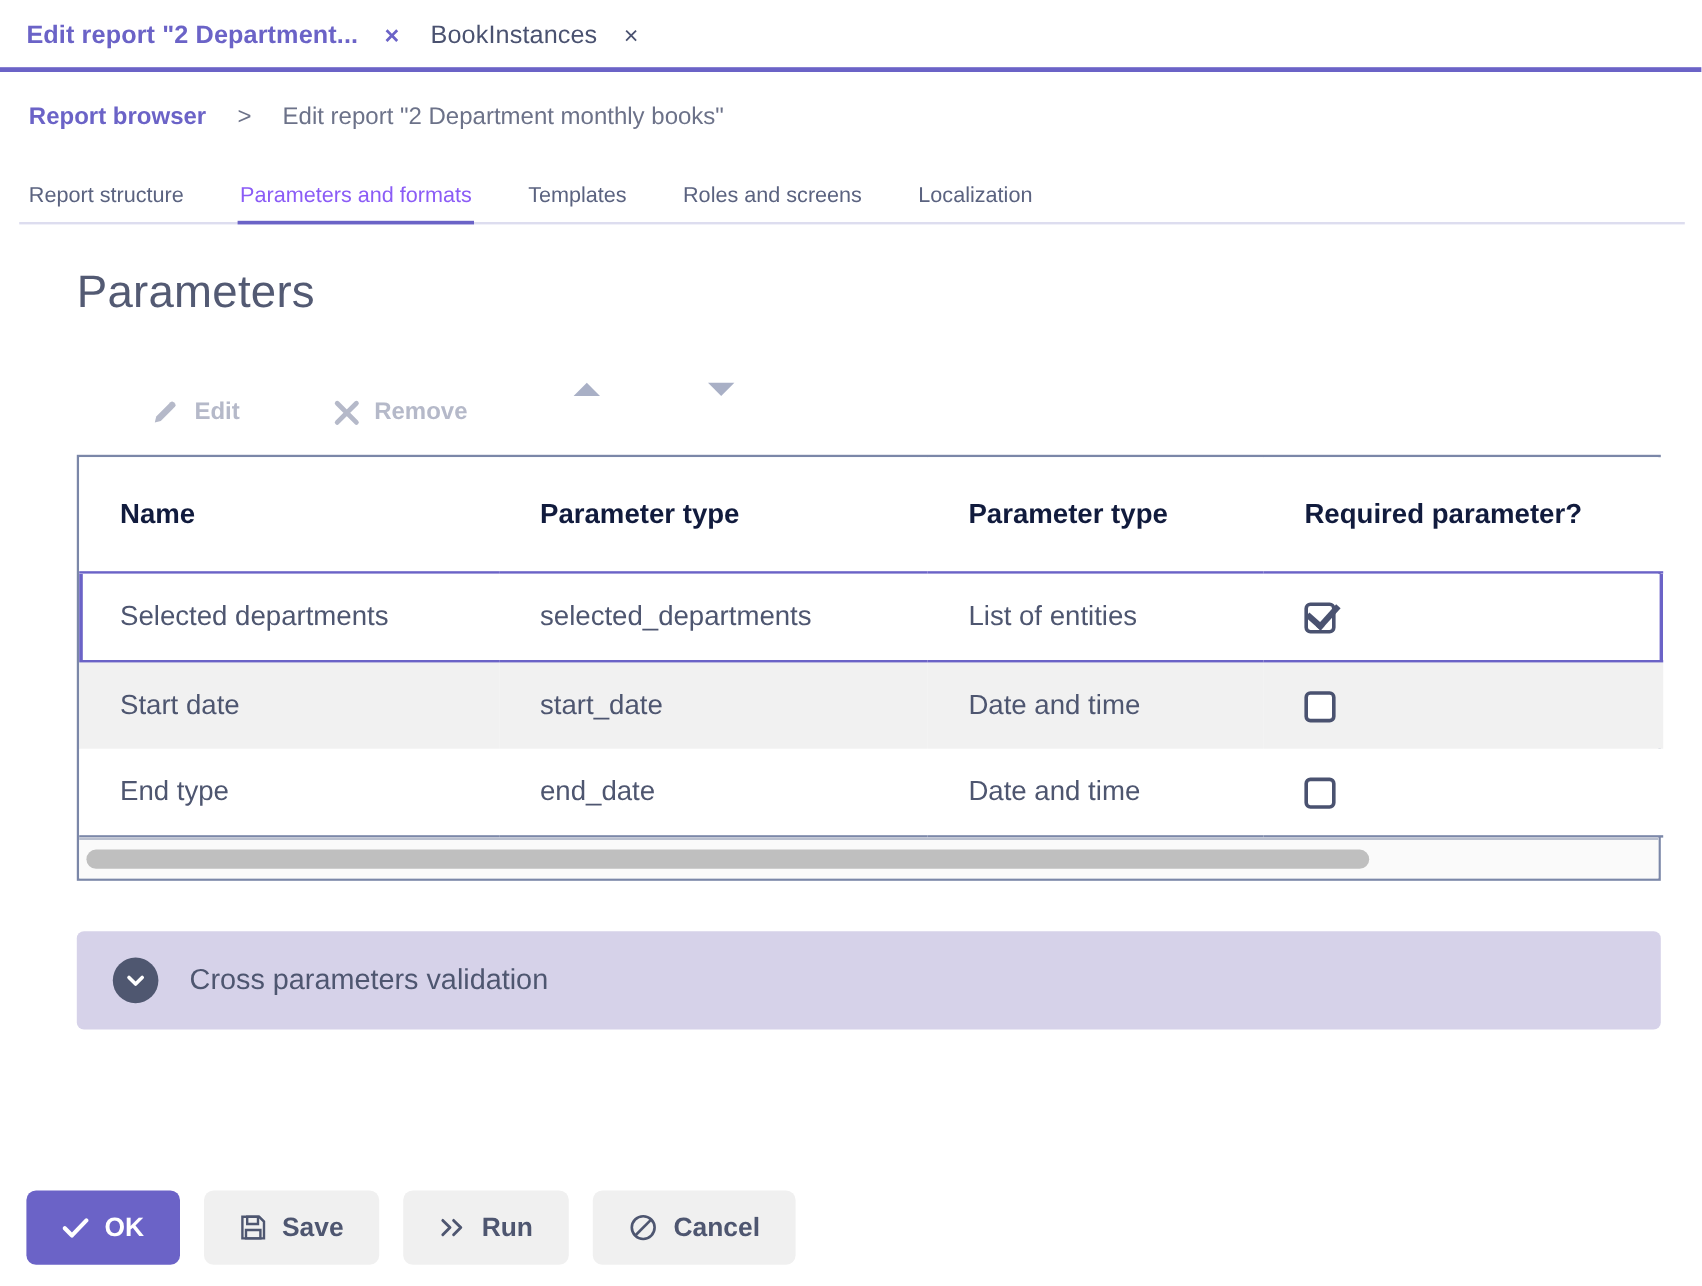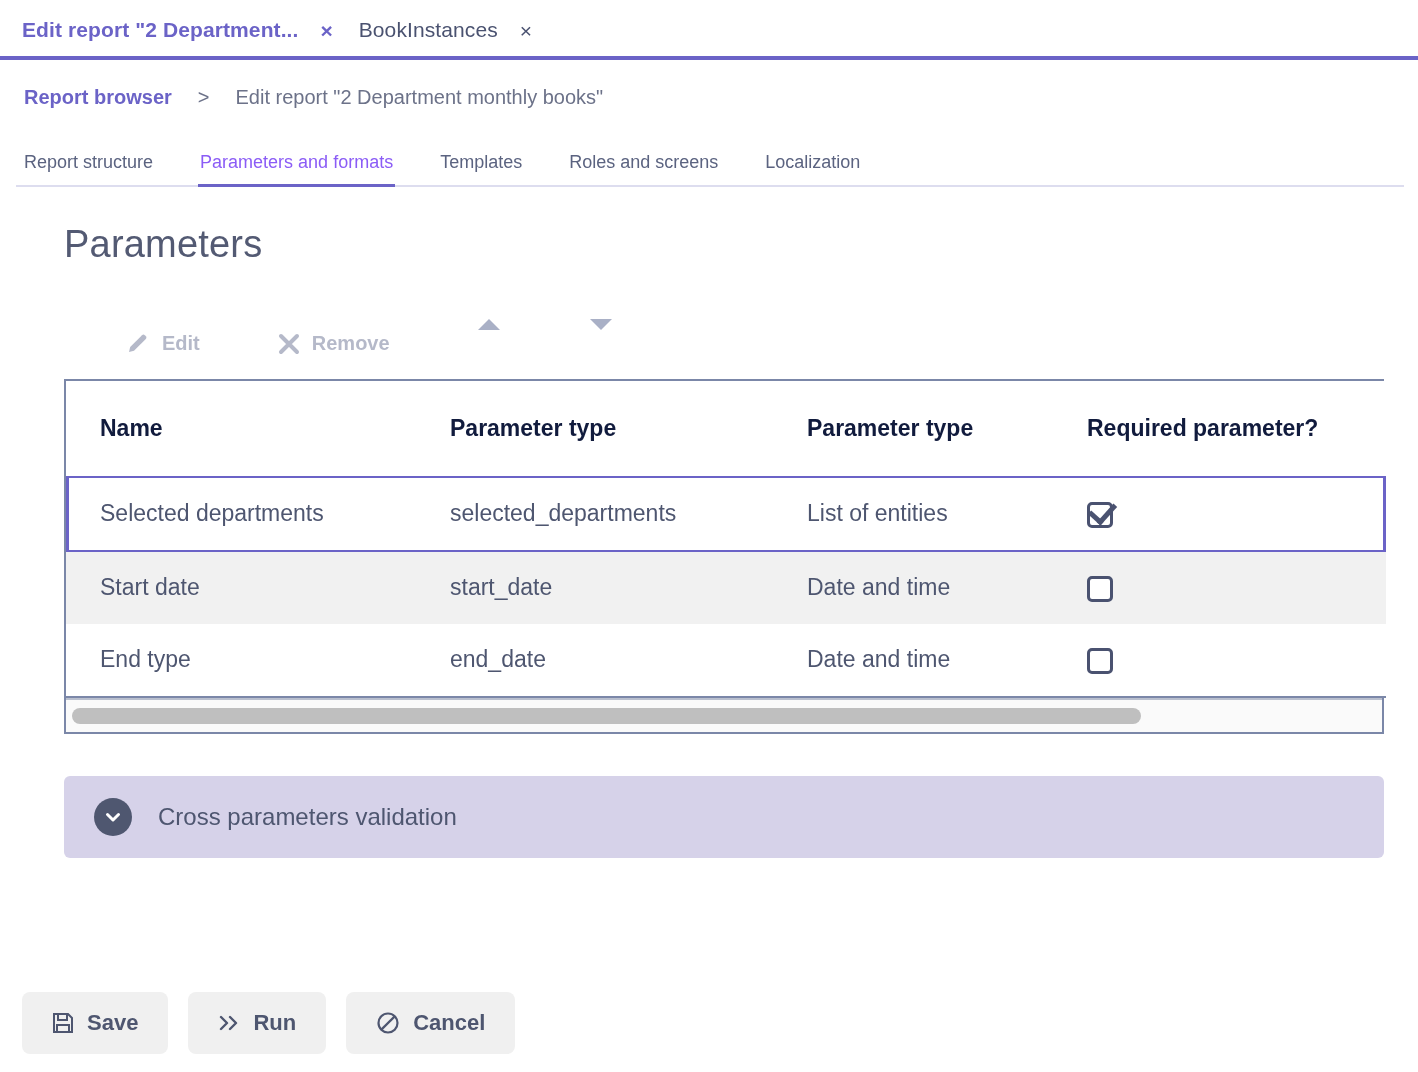--- a/index.html
+++ b/index.html
@@ -416,20 +416,28 @@
       <svg width="22" height="22" viewBox="0 0 22 22" fill="none">
         <path d="M5.5 8.5L11 14l5.5-5.5" stroke="#ffffff" stroke-width="3" stroke-linecap="round" stroke-linejoin="round"></path>
       </svg>
     </span>
     <span class="validation-label">Cross parameters validation</span>
   </div>
 
 </div>
 
 <div class="footer">
+  <button class="fbtn primary">
+    <span class="glyph">
+      <svg width="22" height="18" viewBox="0 0 22 18" fill="none">
+        <path d="M2 9.5l6 6L20 3" stroke="#ffffff" stroke-width="3.5" stroke-linecap="round" stroke-linejoin="round"></path>
+      </svg>
+    </span>
+    <span>OK</span>
+  </button>
 
   <button class="fbtn">
     <span class="glyph">
       <svg width="22" height="22" viewBox="0 0 22 22" fill="none">
         <path d="M2 2h14l4 4v14H2z" stroke="#4e5670" stroke-width="2"></path>
         <path d="M6 2h9v6H6z" stroke="#4e5670" stroke-width="2"></path>
         <path d="M5 13h12v7H5z" stroke="#4e5670" stroke-width="2"></path>
       </svg>
     </span>
     <span>Save</span>

